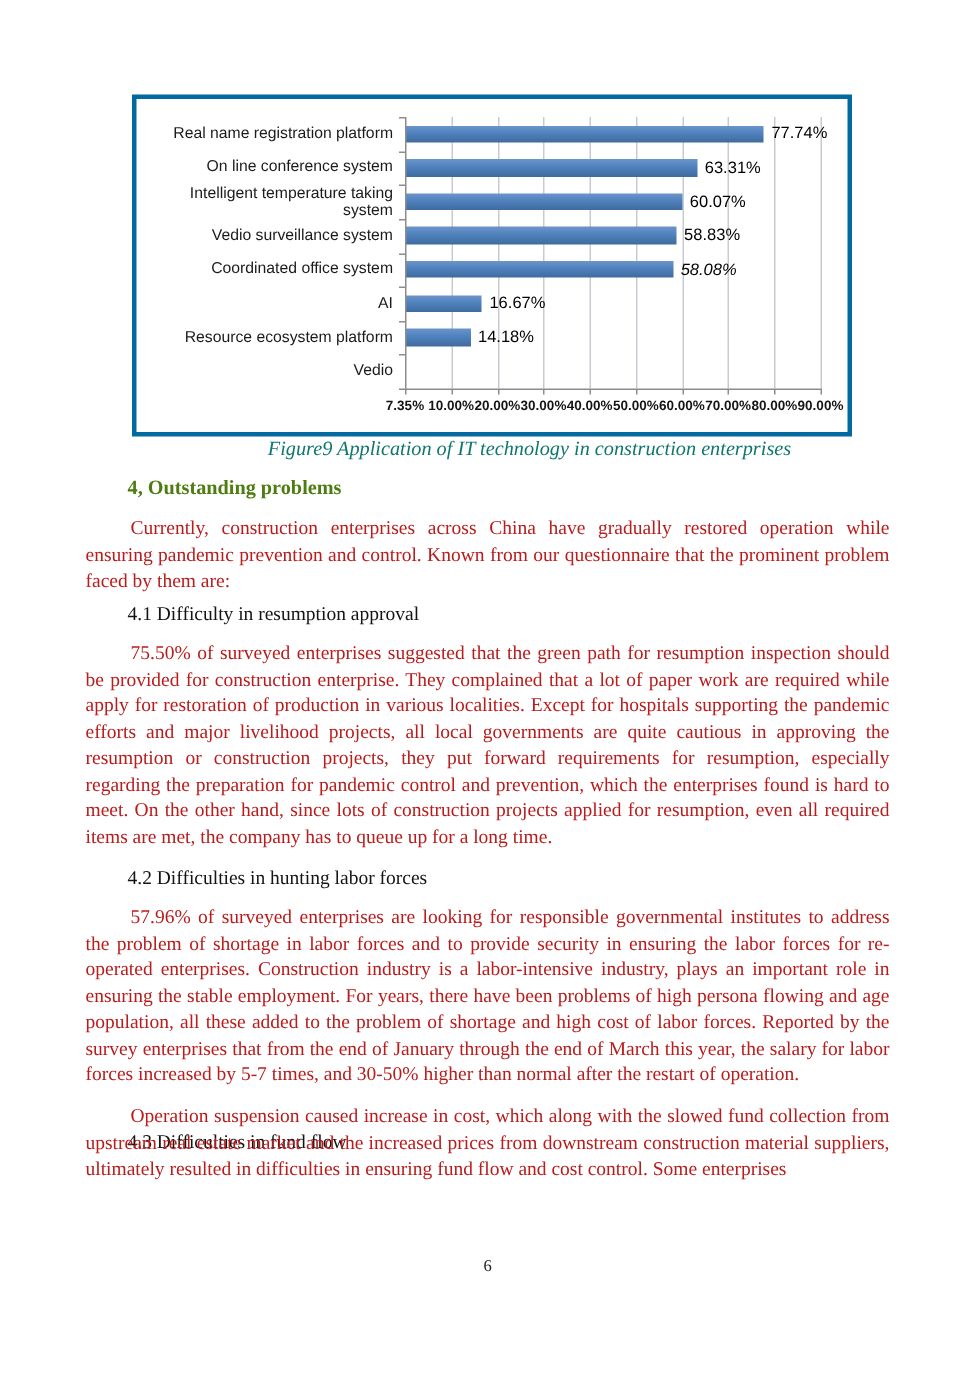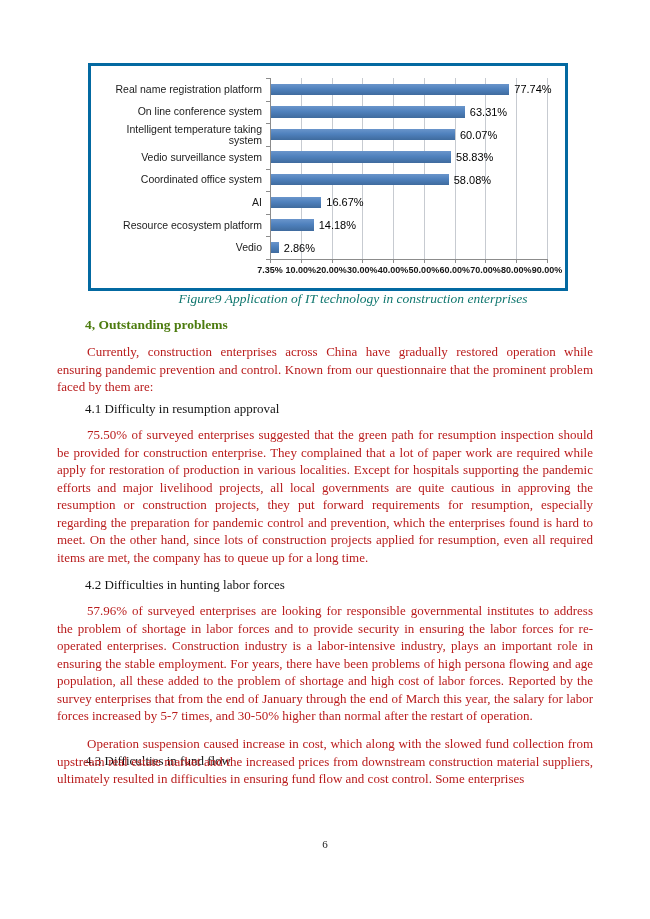--- a/index.html
+++ b/index.html
@@ -96,43 +96,39 @@
           <div class="clabel">Vedio surveillance system</div>
           <div class="ctrack">
             <div class="cbar" style="width: 65.3667%; background: linear-gradient(rgb(106, 149, 203) 0%, rgb(79, 129, 189) 45%, rgb(63, 107, 158) 100%);"></div>
             <span class="cval" style="left: calc(65.3667% + 5px);">58.83%</span>
           </div>
         </div>
         <div class="crow">
           <div class="clabel">Coordinated office system</div>
           <div class="ctrack">
             <div class="cbar" style="width: 64.5333%; background: linear-gradient(rgb(106, 149, 203) 0%, rgb(79, 129, 189) 45%, rgb(63, 107, 158) 100%);"></div>
-            <span class="cval" style="left: calc(64.5333% + 5px);">58.08%</span>
+            <span class="cval" style="left: calc(64.5333% + 5px); font-style: italic;">58.08%</span>
           </div>
         </div>
         <div class="crow">
           <div class="clabel">AI</div>
           <div class="ctrack">
             <div class="cbar" style="width: 18.5222%; background: linear-gradient(rgb(106, 149, 203) 0%, rgb(79, 129, 189) 45%, rgb(63, 107, 158) 100%);"></div>
             <span class="cval" style="left: calc(18.5222% + 5px);">16.67%</span>
           </div>
         </div>
         <div class="crow">
           <div class="clabel">Resource ecosystem platform</div>
           <div class="ctrack">
             <div class="cbar" style="width: 15.7556%; background: linear-gradient(rgb(106, 149, 203) 0%, rgb(79, 129, 189) 45%, rgb(63, 107, 158) 100%);"></div>
             <span class="cval" style="left: calc(15.7556% + 5px);">14.18%</span>
           </div>
         </div>
         <div class="crow">
           <div class="clabel">Vedio</div>
-          <div class="ctrack">
-            <div class="cbar" style="width: 3.17778%; background: linear-gradient(rgb(106, 149, 203) 0%, rgb(79, 129, 189) 45%, rgb(63, 107, 158) 100%);"></div>
-            <span class="cval" style="left: calc(3.17778% + 5px);">2.86%</span>
-          </div>
         </div>
       </div>
     <div class="yaxis"></div>
     <div class="xaxis-line"></div>
     <div id="axis-extras">
         <div class="ytick" style="top: 12px; background: rgb(140, 140, 140);"></div>
         <div class="ytick" style="top: 34.625px; background: rgb(140, 140, 140);"></div>
         <div class="ytick" style="top: 57.25px; background: rgb(140, 140, 140);"></div>
         <div class="ytick" style="top: 79.875px; background: rgb(140, 140, 140);"></div>
         <div class="ytick" style="top: 102.5px; background: rgb(140, 140, 140);"></div>

